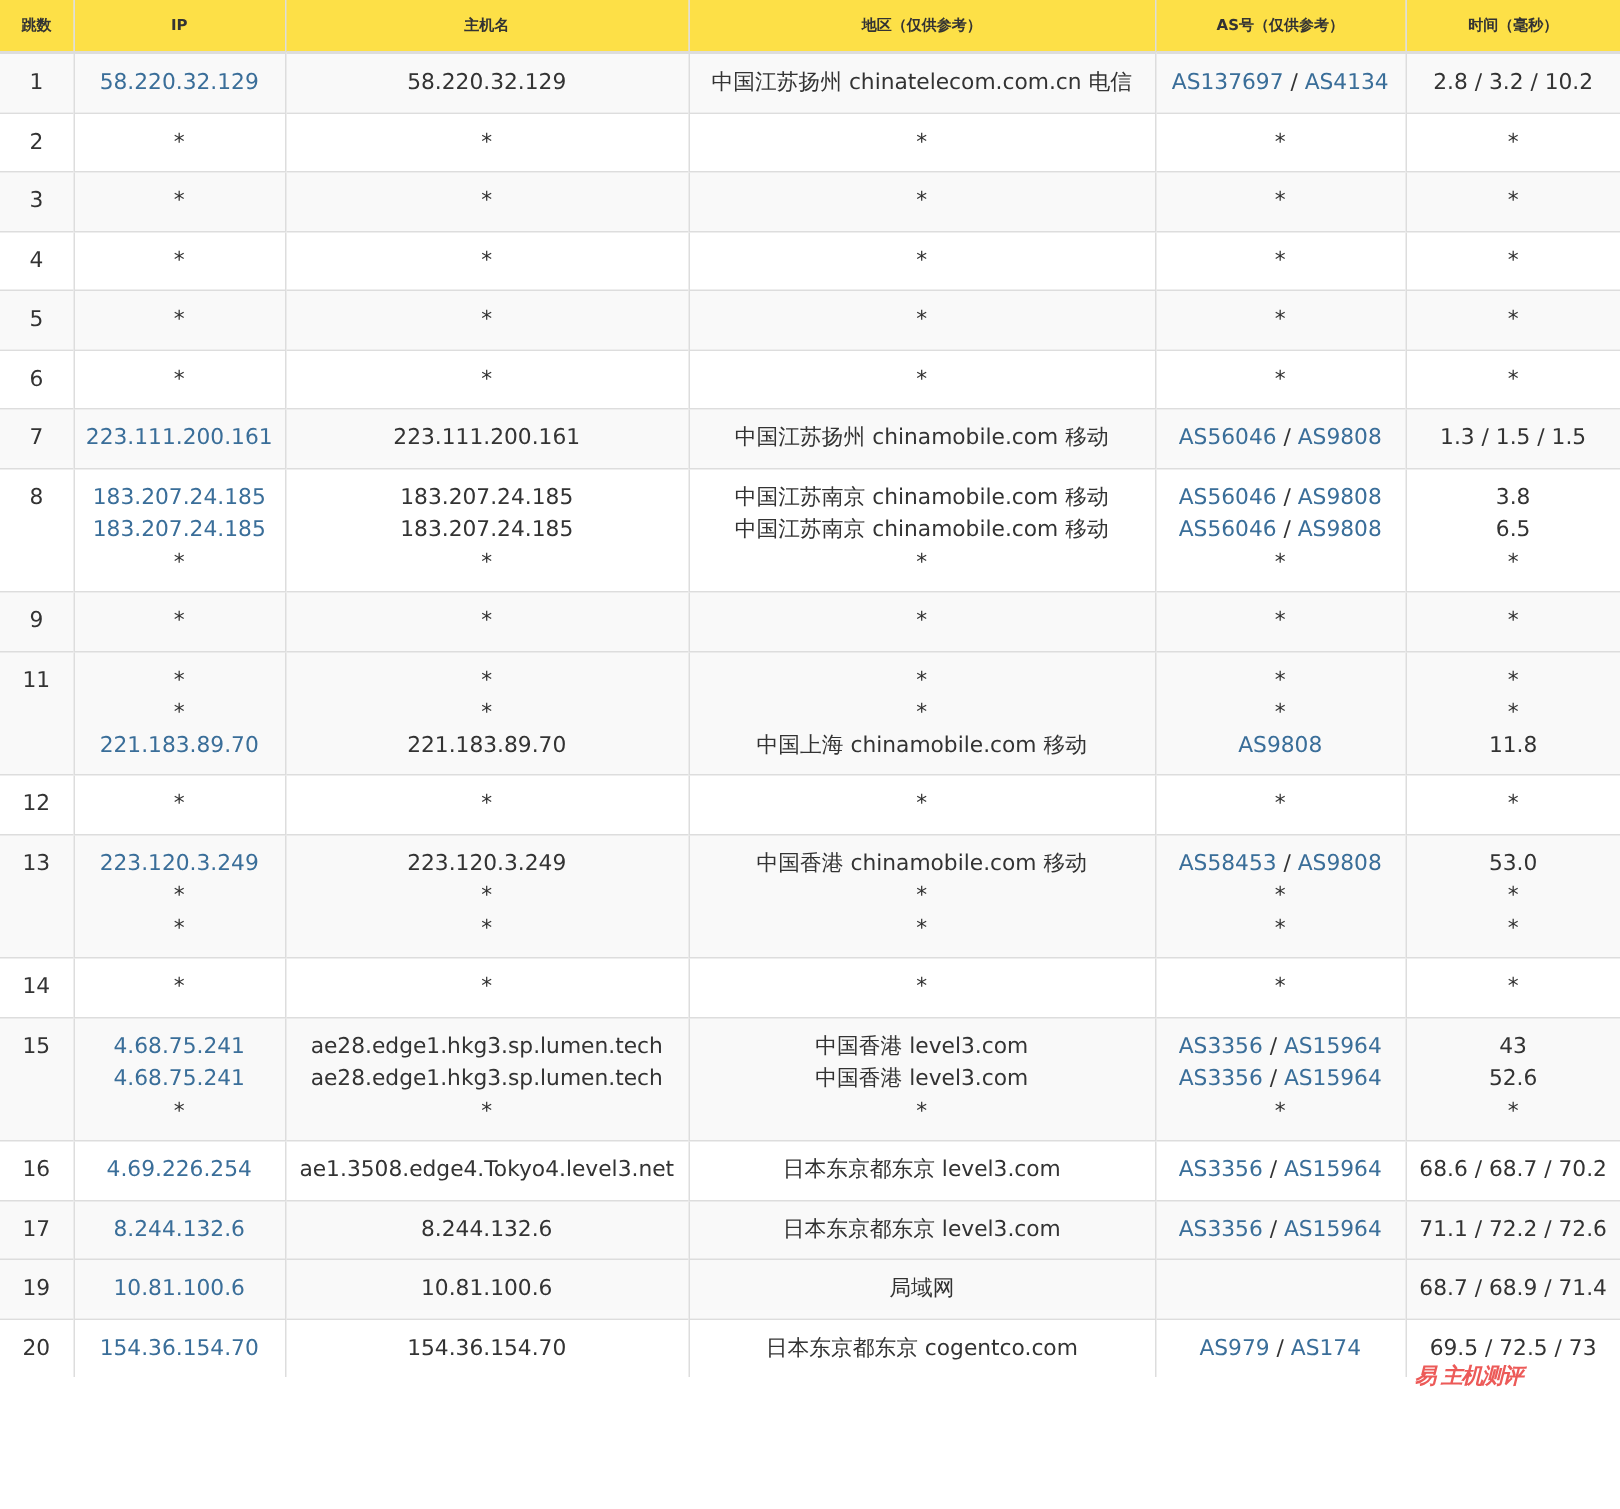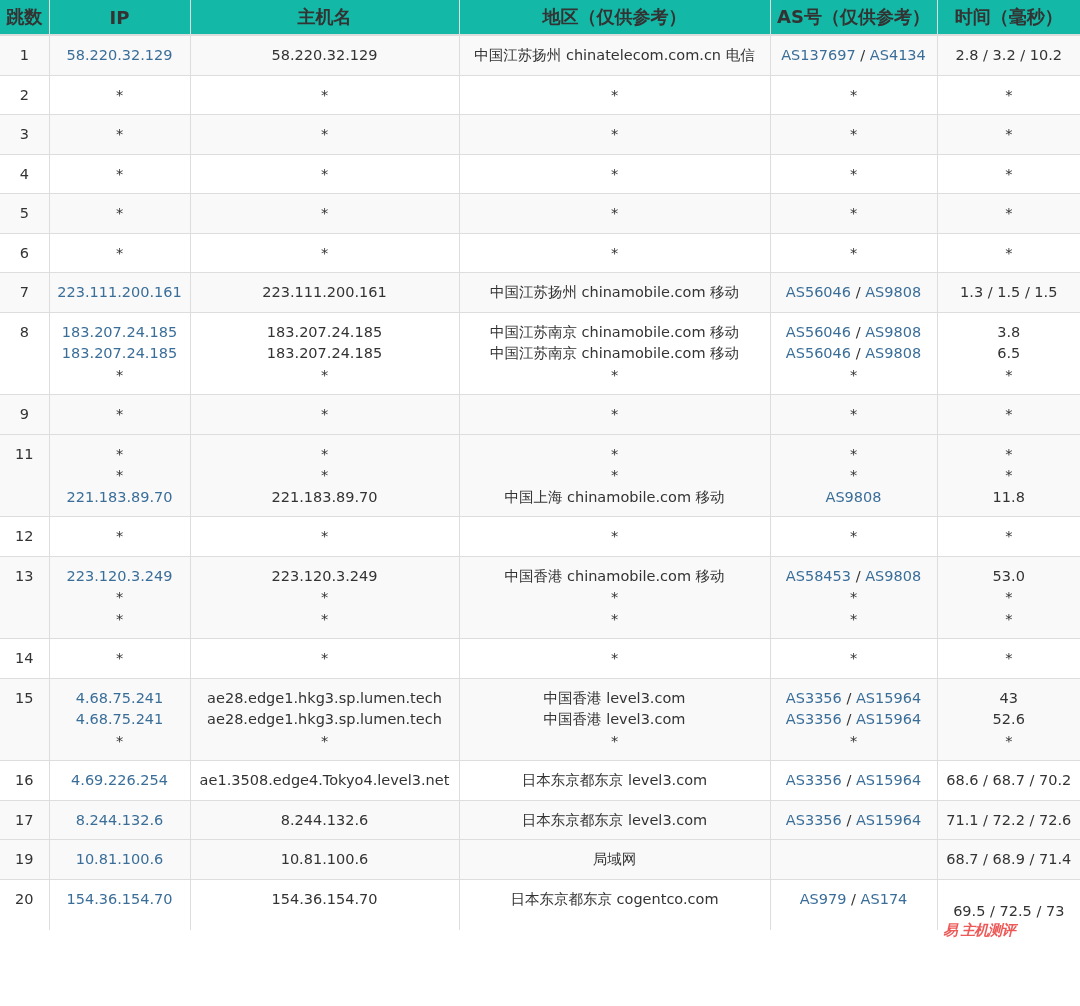--- a/index.html
+++ b/index.html
@@ -4,31 +4,31 @@
 <style>
   html, body { margin: 0; padding: 0; background: #ffffff; }
   body { width: 1080px; height: 1006px; overflow: hidden; font-family: "DejaVu Sans", "Liberation Sans", sans-serif; }
   table { border-collapse: collapse; width: 1080px; table-layout: fixed; font-size: 14.5px; color: #333333; }
   col.c0 { width: 49px; }
   col.c1 { width: 141px; }
   col.c2 { width: 269px; }
   col.c3 { width: 311px; }
   col.c4 { width: 167px; }
   col.c5 { width: 143px; }
-  th { height: 34px; font-weight: bold; font-size: 18px; text-align: center; border-left: 1px solid #dddddd; border-bottom: 2px solid #dddddd; padding: 0 4px; background: #14b8a6; color: #333; }
+  th { height: 34px; font-weight: bold; font-size: 10px; text-align: center; border-left: 1px solid #dddddd; border-bottom: 2px solid #dddddd; padding: 0 4px; background: #fde047; color: #333; }
   th:first-child { border-left: none; }
   td { text-align: center; vertical-align: top; border-left: 1px solid #dddddd; border-top: 1px solid #dddddd; padding: 9px 4px 8px 4px; line-height: 21.5px; white-space: nowrap; }
   td:first-child { border-left: none; }
   tr.odd td { background: #f9f9f9; }
   tr.even td { background: #ffffff; }
   .ln { display: block; }
   .link { color: #3a6e99; }
   .sep { color: #333333; }
   .star { color: #333333; }
-  .wm-wrap { position: relative; display: inline-block; margin-top: 12px; }
+  .wm-wrap { position: relative; display: inline-block; }
   .wm { position: absolute; left: -10px; top: 19px; color: #e8312f; font-style: italic; font-weight: bold; opacity: 0.8; letter-spacing: -1px; pointer-events: none; white-space: nowrap; }
 </style>
 </head>
 <body>
 
 <table>
   <colgroup>
       <col class="c0">
       <col class="c1">
       <col class="c2">

